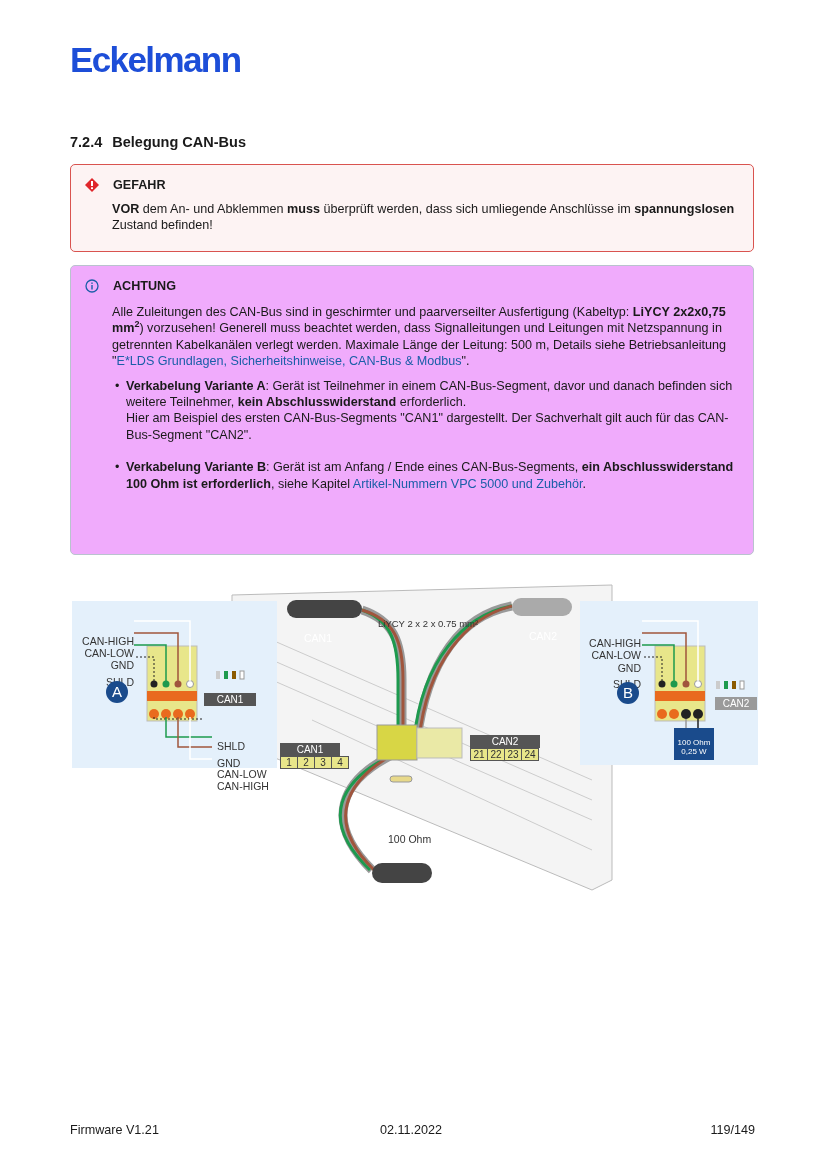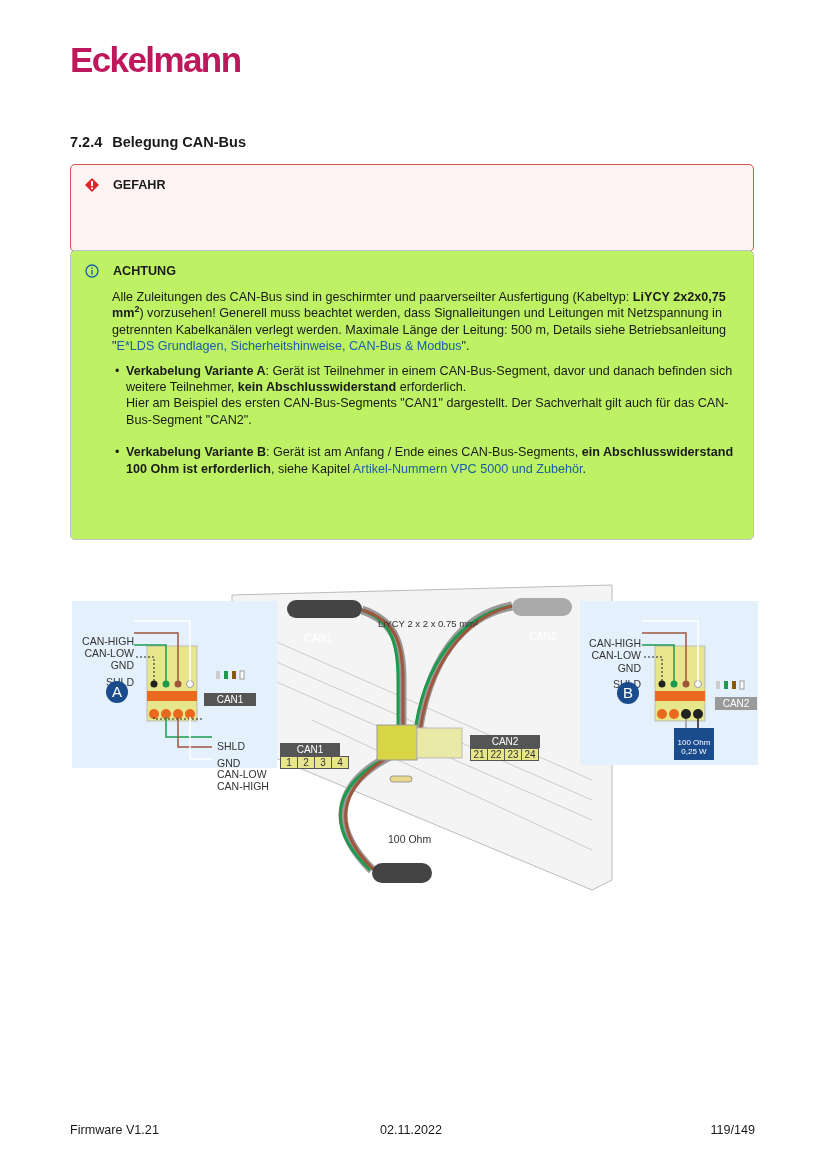--- a/index.html
+++ b/index.html
@@ -3,32 +3,32 @@
 <meta charset="utf-8">
 <style>
   html, body { margin: 0; padding: 0; }
   body {
     width: 827px; height: 1169px; background: #ffffff; position: relative;
     font-family: "Liberation Sans", sans-serif; color: #1a1a1a; overflow: hidden;
   }
   .logo {
     position: absolute; left: 70px; top: 40px;
     font-family: "Liberation Sans", sans-serif; font-weight: bold;
-    font-size: 35px; letter-spacing: -1.6px; color: #be185d;
+    font-size: 35px; letter-spacing: -1.6px; color: #1d4ed8;
   }
   .section-title {
     position: absolute; left: 70px; top: 134px; font-size: 14.5px; font-weight: bold; color: #1a1a1a;
   }
   .section-title .num { margin-right: 6px; }
   .callout {
     position: absolute; left: 70px; width: 684px; box-sizing: border-box;
     border-radius: 5px; font-size: 12.6px; line-height: 16.4px;
   }
   .danger { top: 164px; height: 88px; background: #fdf3f3; border: 1.5px solid #d9534f; }
-  .caution { top: 250px; height: 290px; background: #bef264; border: 1.5px solid #b9c3ce; }
+  .caution { top: 265px; height: 290px; background: #f0abfc; border: 1.5px solid #b9c3ce; }
   .callout .hdr { position: absolute; left: 14px; top: 12px; display: flex; align-items: center; }
   .callout .hdr .title { font-weight: bold; font-size: 12.6px; margin-left: 14px; }
   .callout .body { position: absolute; left: 41px; right: 14px; }
   .danger .body { top: 36px; }
   .caution .body { top: 38px; }
   .b { font-weight: bold; }
   a, .link { color: #1a5ea8; text-decoration: none; }
   sup { font-size: 9px; line-height: 0; }
   ul.items { list-style: none; margin: 8px 0 0 0; padding: 0; }
   ul.items li { position: relative; padding-left: 14px; margin-bottom: 16px; }
@@ -56,20 +56,21 @@
 <div class="callout danger">
   <div class="hdr">
     <svg width="14" height="14" viewBox="0 0 14 14">
       <polygon points="7,0 14,7 7,14 0,7" fill="#e0262b"></polygon>
       <rect x="6" y="3" width="2" height="5" fill="#fff"></rect>
       <rect x="6" y="9.3" width="2" height="1.8" fill="#fff"></rect>
     </svg>
     <span class="title">GEFAHR</span>
   </div>
   <div class="body">
+    <div><span class="b">VOR</span><span> dem An- und Abklemmen </span><span class="b">muss</span><span> überprüft werden, dass sich umliegende Anschlüsse im </span><span class="b">spannungslosen</span><span> Zustand befinden!</span></div>
   </div>
 </div>
 
 <div class="callout caution">
   <div class="hdr">
     <svg width="14" height="14" viewBox="0 0 14 14">
       <circle cx="7" cy="7" r="6" fill="none" stroke="#1a5ea8" stroke-width="1.3"></circle>
       <rect x="6.3" y="6" width="1.4" height="4.5" fill="#1a5ea8"></rect>
       <rect x="6.3" y="3.5" width="1.4" height="1.4" fill="#1a5ea8"></rect>
     </svg>

